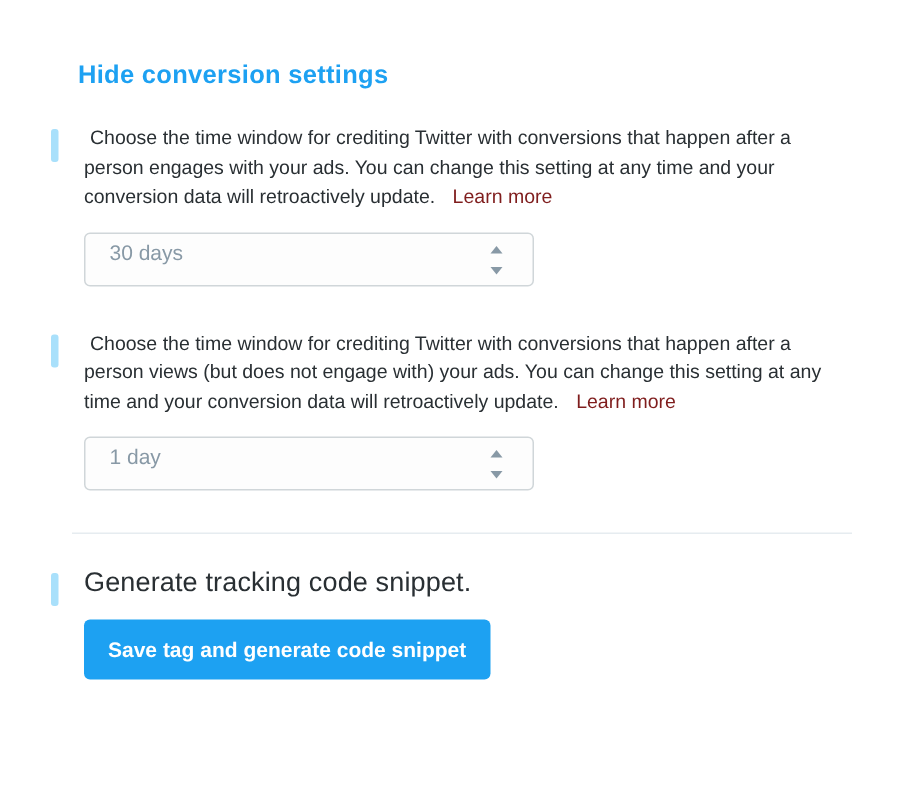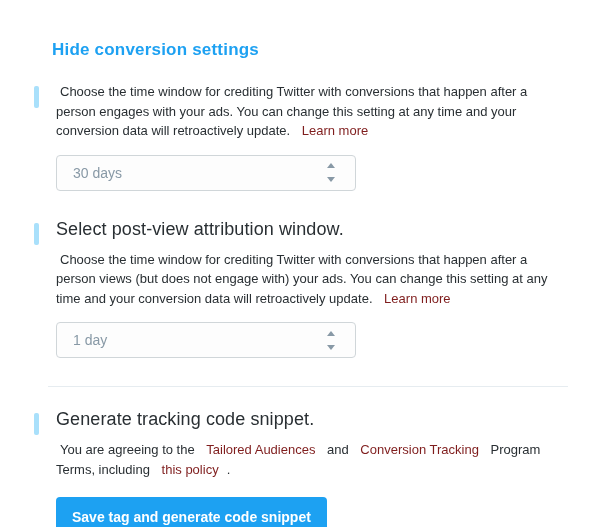--- a/index.html
+++ b/index.html
@@ -43,21 +43,20 @@
       border-radius: 2px;
     }
     .select-wrap {
       position: relative;
       width: 300px;
       height: 36px;
       border: 1px solid #d0d6d9;
       border-radius: 4px;
       background: #fdfdfd;
       display: flex;
-      align-items: center;
       padding: 0 12px;
       cursor: pointer;
     }
     .select-value { color: #8899a6; font-size: 14px; flex: 1; }
     .stepper {
       display: flex;
       flex-direction: column;
       align-items: center;
       gap: 1px;
     }
@@ -98,35 +97,31 @@
     <span class="select-value">30 days</span>
     <span class="stepper">
       <span class="arrow-up"></span>
         <span class="arrow-down"></span>
     </span>
   </div>
 </div>
 
 <div class="section">
   <div class="side-accent"></div>
-  <div class="section-title">Select post-view attribution window.</div>
   <p class="section-desc">
     <span>Choose the time window for crediting Twitter with conversions that happen after a person views (but does not engage with) your ads. You can change this setting at any time and your conversion data will retroactively update. </span><span class="link">Learn more</span>
   </p>
   <div class="select-wrap">
     <span class="select-value">1 day</span>
     <span class="stepper">
       <span class="arrow-up"></span>
         <span class="arrow-down"></span>
     </span>
   </div>
 </div>
 
 <hr class="divider">
 
 <div class="section" style="margin-bottom:0">
   <div class="side-accent"></div>
   <div class="section-title">Generate tracking code snippet.</div>
-  <p class="section-desc">
-    <span>You are agreeing to the </span><span class="link">Tailored Audiences</span><span> and </span><span class="link">Conversion Tracking</span><span> Program Terms, including </span><span class="link">this policy</span><span>.</span>
-  </p>
   <button class="primary-btn">Save tag and generate code snippet</button>
 </div>
 
 </body></html>

